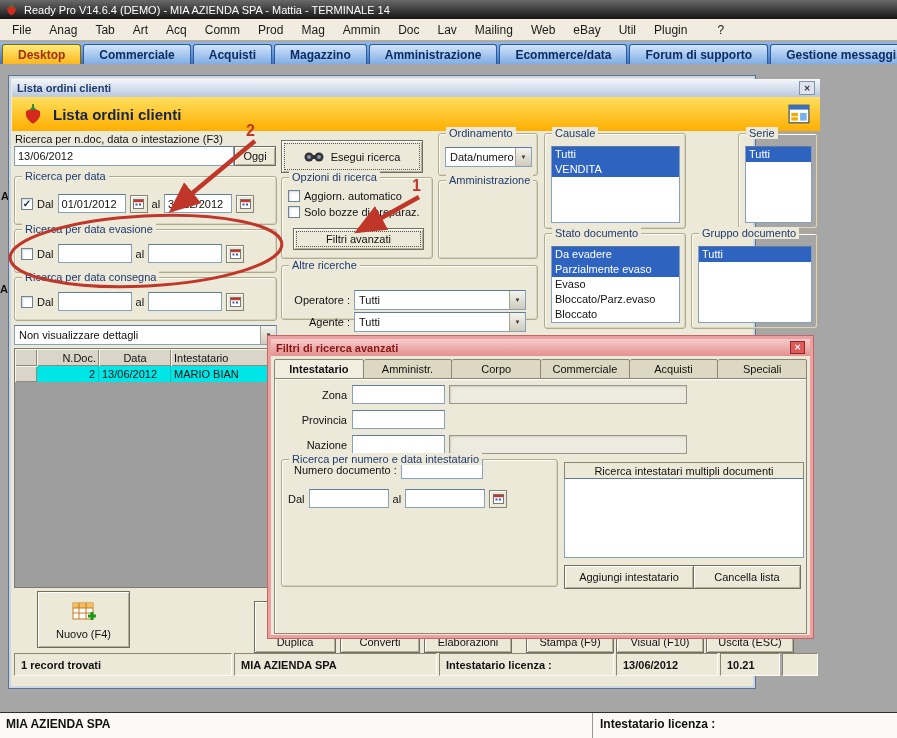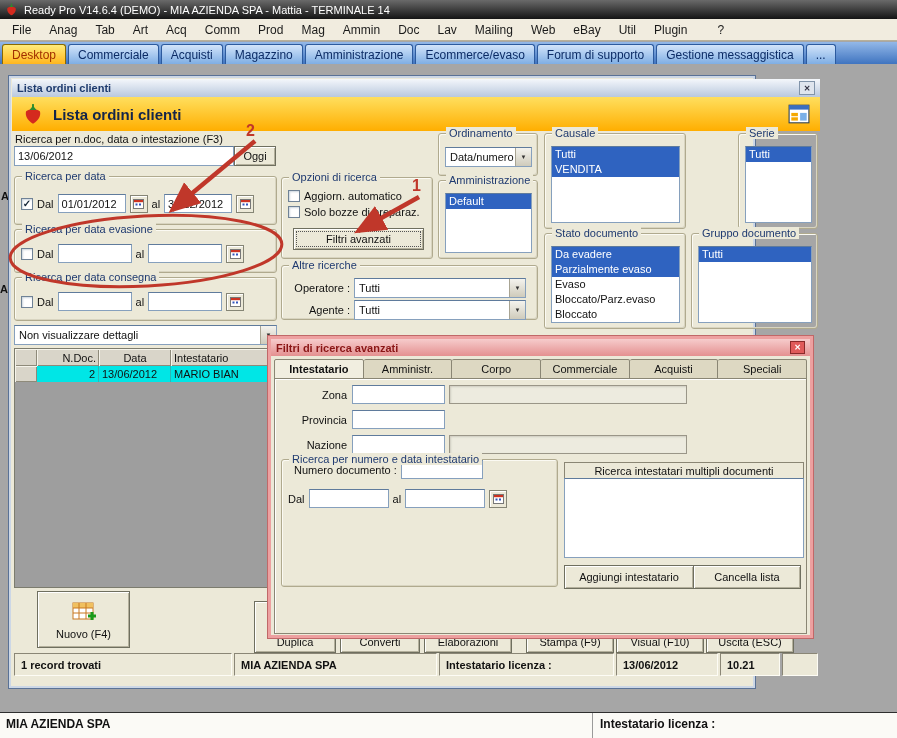--- a/index.html
+++ b/index.html
@@ -5,21 +5,21 @@
 *{margin:0;padding:0;box-sizing:border-box}
 body{font-family:"Liberation Sans",sans-serif;background:#888}
 .screen{position:relative;width:897px;height:738px;background:#a6a6a6;overflow:hidden;font-size:11px;color:#111}
 .a{position:absolute}
 
 .titlebar{left:0;top:0;width:897px;height:19px;background:linear-gradient(#6a6a6a,#141414);color:#fff;display:flex;align-items:center;gap:6px;padding:0 5px;font-size:11px;font-weight:normal}
 .menubar{left:0;top:19px;width:897px;height:22px;background:#f1ecdf;border-bottom:1px solid #b8b09a;display:flex;align-items:center;padding:0 3px;font-size:12px}
 .mi{padding:3px 9px;color:#1a1a1a;cursor:default}
 .mi.help{margin-left:12px}
 .tabbar{left:0;top:42px;width:897px;height:22px;background:linear-gradient(#93b8e8,#3f74c0);display:flex;align-items:flex-end;gap:2px;padding:1px 2px 0}
-.tab{height:20px;display:flex;align-items:center;padding:0 9px;font-size:12px;font-weight:normal;color:#0c2c66;background:linear-gradient(#d2e4fa,#7faee4);border:1px solid #2c5a9e;border-bottom:none;border-radius:3px 3px 0 0;white-space:nowrap}
+.tab{height:20px;display:flex;align-items:center;padding:0 15px;font-size:12px;font-weight:bold;color:#0c2c66;background:linear-gradient(#d2e4fa,#7faee4);border:1px solid #2c5a9e;border-bottom:none;border-radius:3px 3px 0 0;white-space:nowrap}
 .tab.active{background:linear-gradient(#ffec7a,#ffb61e);color:#a23000;border-color:#8a6a00}
 
 .window{left:8px;top:75px;width:748px;height:614px;background:#ece9d8;border:1px solid #5a7296;box-shadow:inset 0 0 0 2px #ccd7e6;z-index:1}
 .wtitle{left:3px;top:3px;width:808px;height:18px;background:linear-gradient(#f4f7fb,#b9c8de);display:flex;align-items:center;padding:0 5px;color:#1d3a6d;font-weight:bold}
 .wclose{margin-left:auto;width:16px;height:14px;background:#dfe5ee;border:1px solid #8194aa;color:#334;font-size:8px;display:flex;align-items:center;justify-content:center}
 .wheader{left:3px;top:21px;width:808px;height:34px;background:linear-gradient(#ffdf5e,#ffae00);display:flex;align-items:center;gap:9px;padding:0 10px}
 .wheader .htitle{font-size:15px;font-weight:bold;color:#14254a}
 .grp{position:absolute;border:1px solid #b0aa8e;border-radius:3px;box-shadow:inset 1px 1px 0 #fbfaf3,inset -1px -1px 0 #d8d4c0}
 .glbl{position:absolute;top:-7px;left:7px;background:#ece9d8;padding:0 3px;font-size:11px;color:#1f3a70;line-height:12px;white-space:nowrap}
 .grow{display:flex;align-items:center;gap:4px;padding:0 6px}
@@ -96,21 +96,21 @@
     <span class="mi">Plugin</span>
     <span class="mi help">?</span>
   </div>
 
   <div class="a tabbar">
     <div class="tab active">Desktop</div>
     <div class="tab">Commerciale</div>
     <div class="tab">Acquisti</div>
     <div class="tab">Magazzino</div>
     <div class="tab">Amministrazione</div>
-    <div class="tab">Ecommerce/evaso</div>
+    <div class="tab">Ecommerce/data</div>
     <div class="tab">Forum di supporto</div>
     <div class="tab">Gestione messaggistica</div>
     <div class="tab">...</div>
   </div>
 
   <div class="a" style="left:1px;top:190px;font-weight:bold">A</div>
   <div class="a" style="left:0;top:283px;font-weight:bold">A</div>
 
   <div class="a window">
 
@@ -135,20 +135,30 @@
           <rect x="3" y="13" width="6" height="3" fill="#f5a800"></rect>
           <rect x="11" y="9" width="6" height="7" fill="#7ab0e8"></rect>
         </svg>
     </div>
 
     <div class="a" style="left:6px;top:57px">Ricerca per n.doc, data o intestazione (F3)</div>
     <input class="a inp" style="left: 5px; top: 70px; width: 220px; height: 20px;" value="13/06/2012">
     <button class="a btn" style="left:225px;top:70px;width:42px;height:20px">
         <span>Oggi</span>
       </button>
+    <button class="a btn dashed" style="left:272px;top:64px;width:142px;height:33px;gap:7px">
+      <svg width="20" height="12" viewBox="0 0 20 12">
+          <circle cx="5" cy="6" r="4.5" fill="#333"></circle>
+          <circle cx="15" cy="6" r="4.5" fill="#333"></circle>
+          <rect x="7" y="4" width="6" height="4" fill="#333"></rect>
+          <circle cx="5" cy="6" r="2" fill="#8899bb"></circle>
+          <circle cx="15" cy="6" r="2" fill="#8899bb"></circle>
+        </svg>
+      <span>Esegui ricerca</span>
+    </button>
 
     <div class="grp" style="left:5px;top:100px;width:263px;height:49px">
       <span class="glbl">Ricerca per data</span>
       <div class="grow" style="margin-top:17px">
         <span class="cb">
             <i>✓</i>
           </span>
         <span class="tlbl">Dal</span>
         <input class="inp" style="width: 68px;" value="01/01/2012">
         <button class="calbtn">
@@ -248,28 +258,25 @@
     <div class="grp" style="left:429px;top:57px;width:100px;height:43px">
       <span class="glbl">Ordinamento</span>
       <div class="a combo" style="left:6px;top:13px;width:87px">
         <span class="ctxt">Data/numero</span>
         <span class="arw">▼</span>
       </div>
     </div>
 
     <div class="grp" style="left:429px;top:104px;width:100px;height:79px">
       <span class="glbl">Amministrazione</span>
-      <div class="a list" style="left:6px;top:12px;width:87px;height:60px">
-        <div class="opt sel">Default</div>
-      </div>
     </div>
 
     <div class="grp" style="left:272px;top:189px;width:257px;height:55px">
       <span class="glbl">Altre ricerche</span>
-      <div class="grow" style="margin-top:12px">
+      <div class="grow" style="margin-top:24px">
         <span class="tlbl" style="width:62px;text-align:right">Operatore :</span>
         <div class="combo" style="width:172px">
           <span class="ctxt">Tutti</span>
           <span class="arw">▼</span>
         </div>
       </div>
       <div class="grow" style="margin-top:2px">
         <span class="tlbl" style="width:62px;text-align:right">Agente :</span>
         <div class="combo" style="width:172px">
           <span class="ctxt">Tutti</span>

